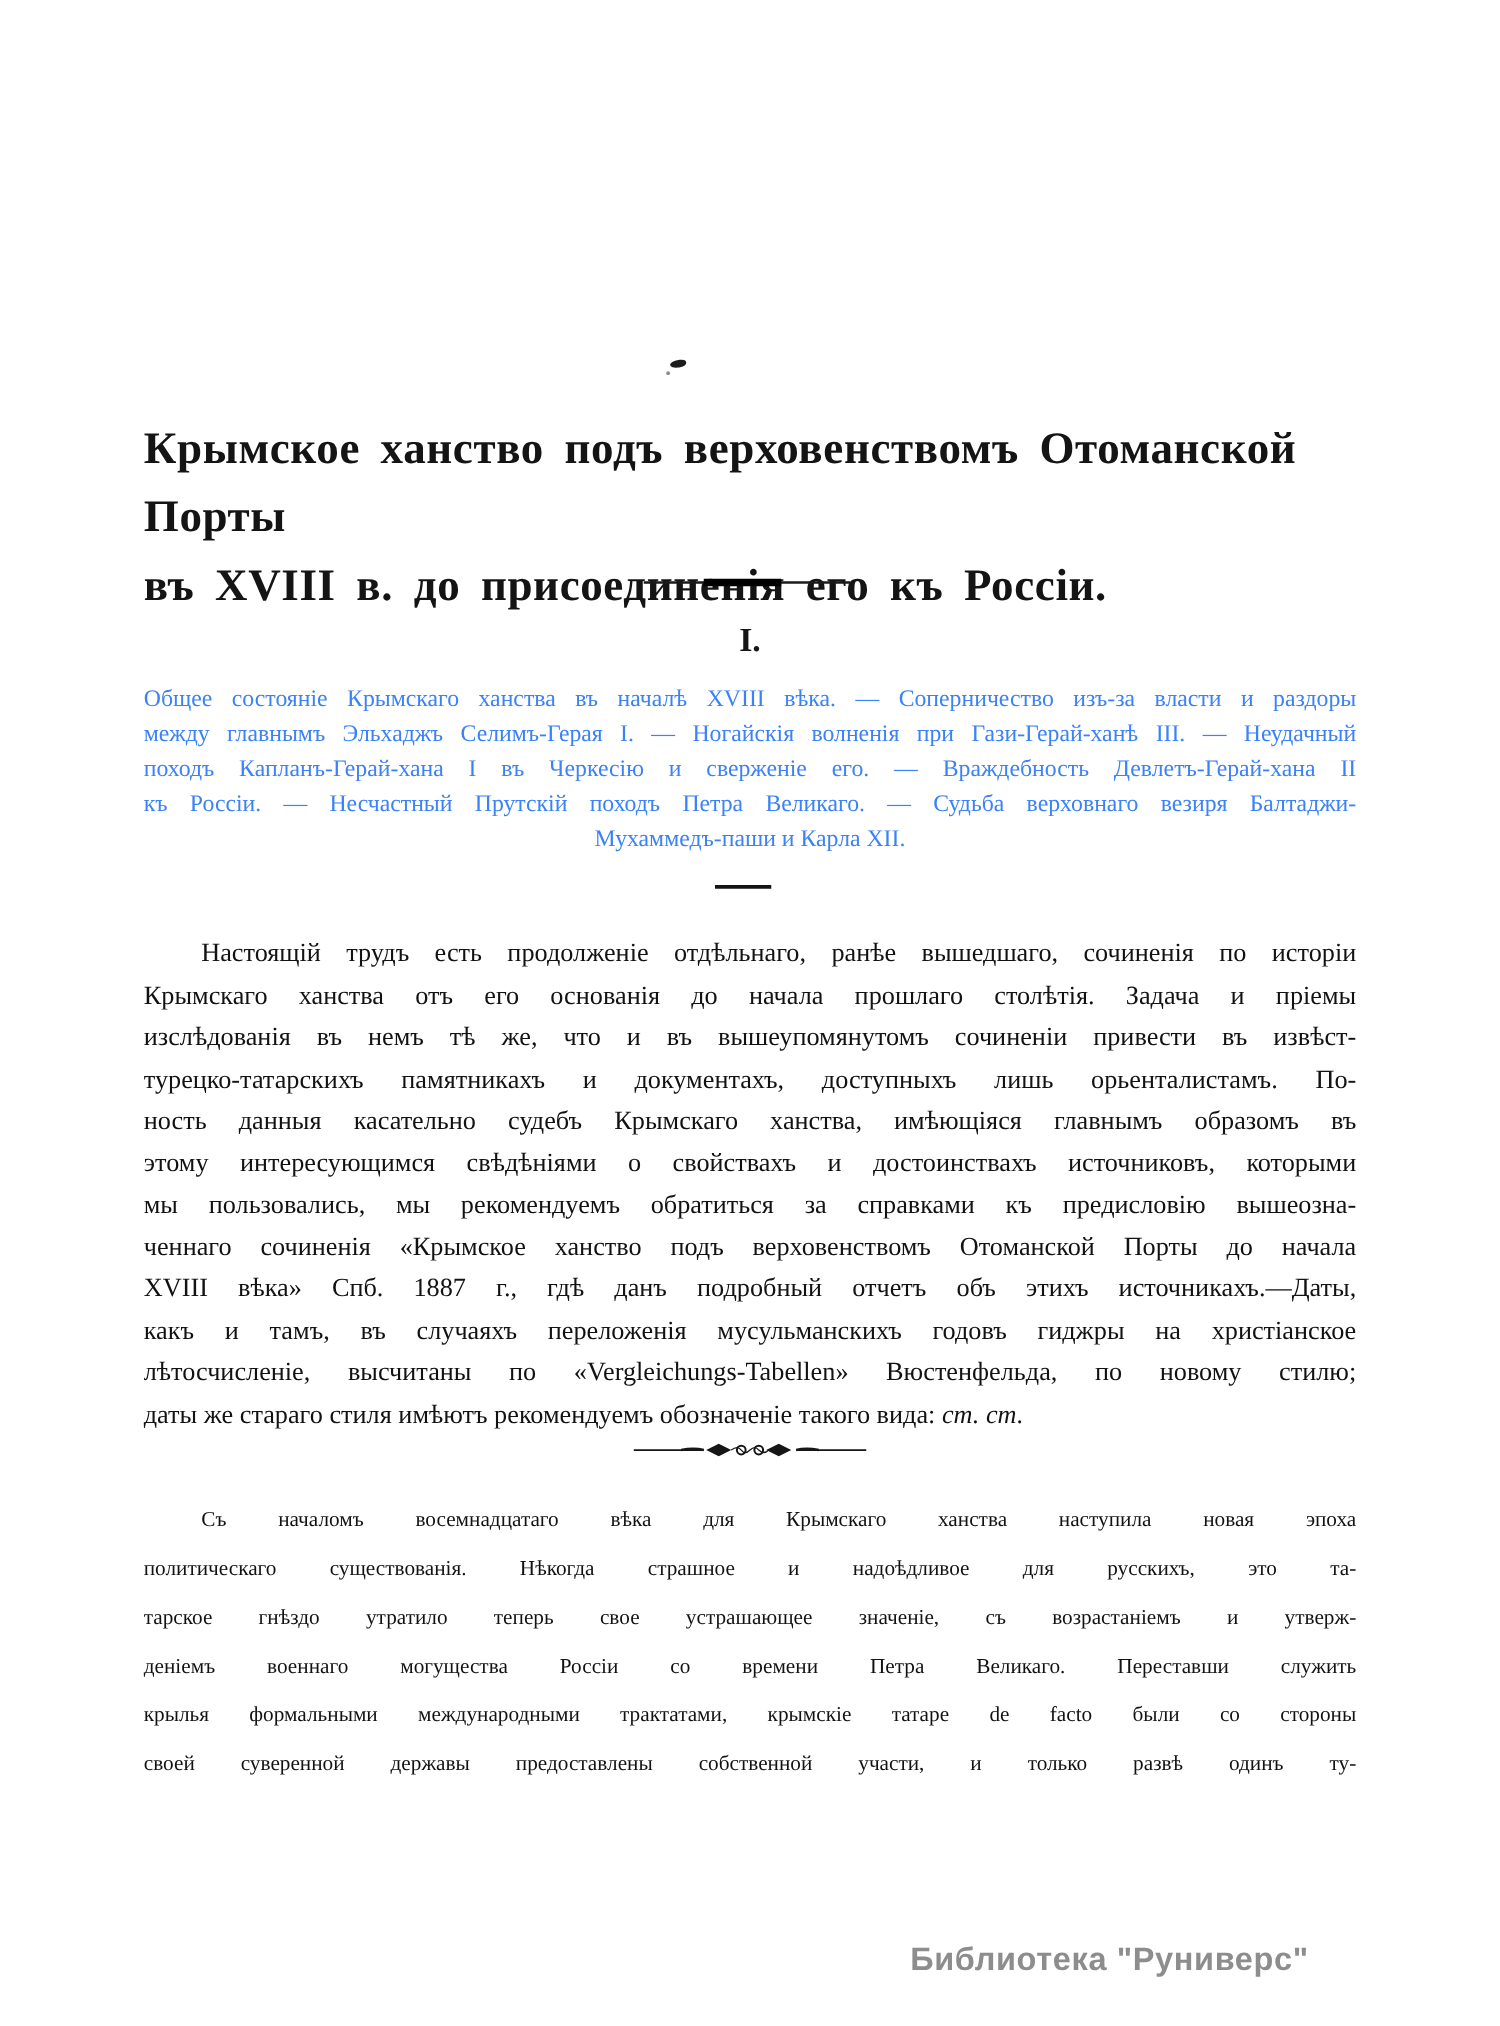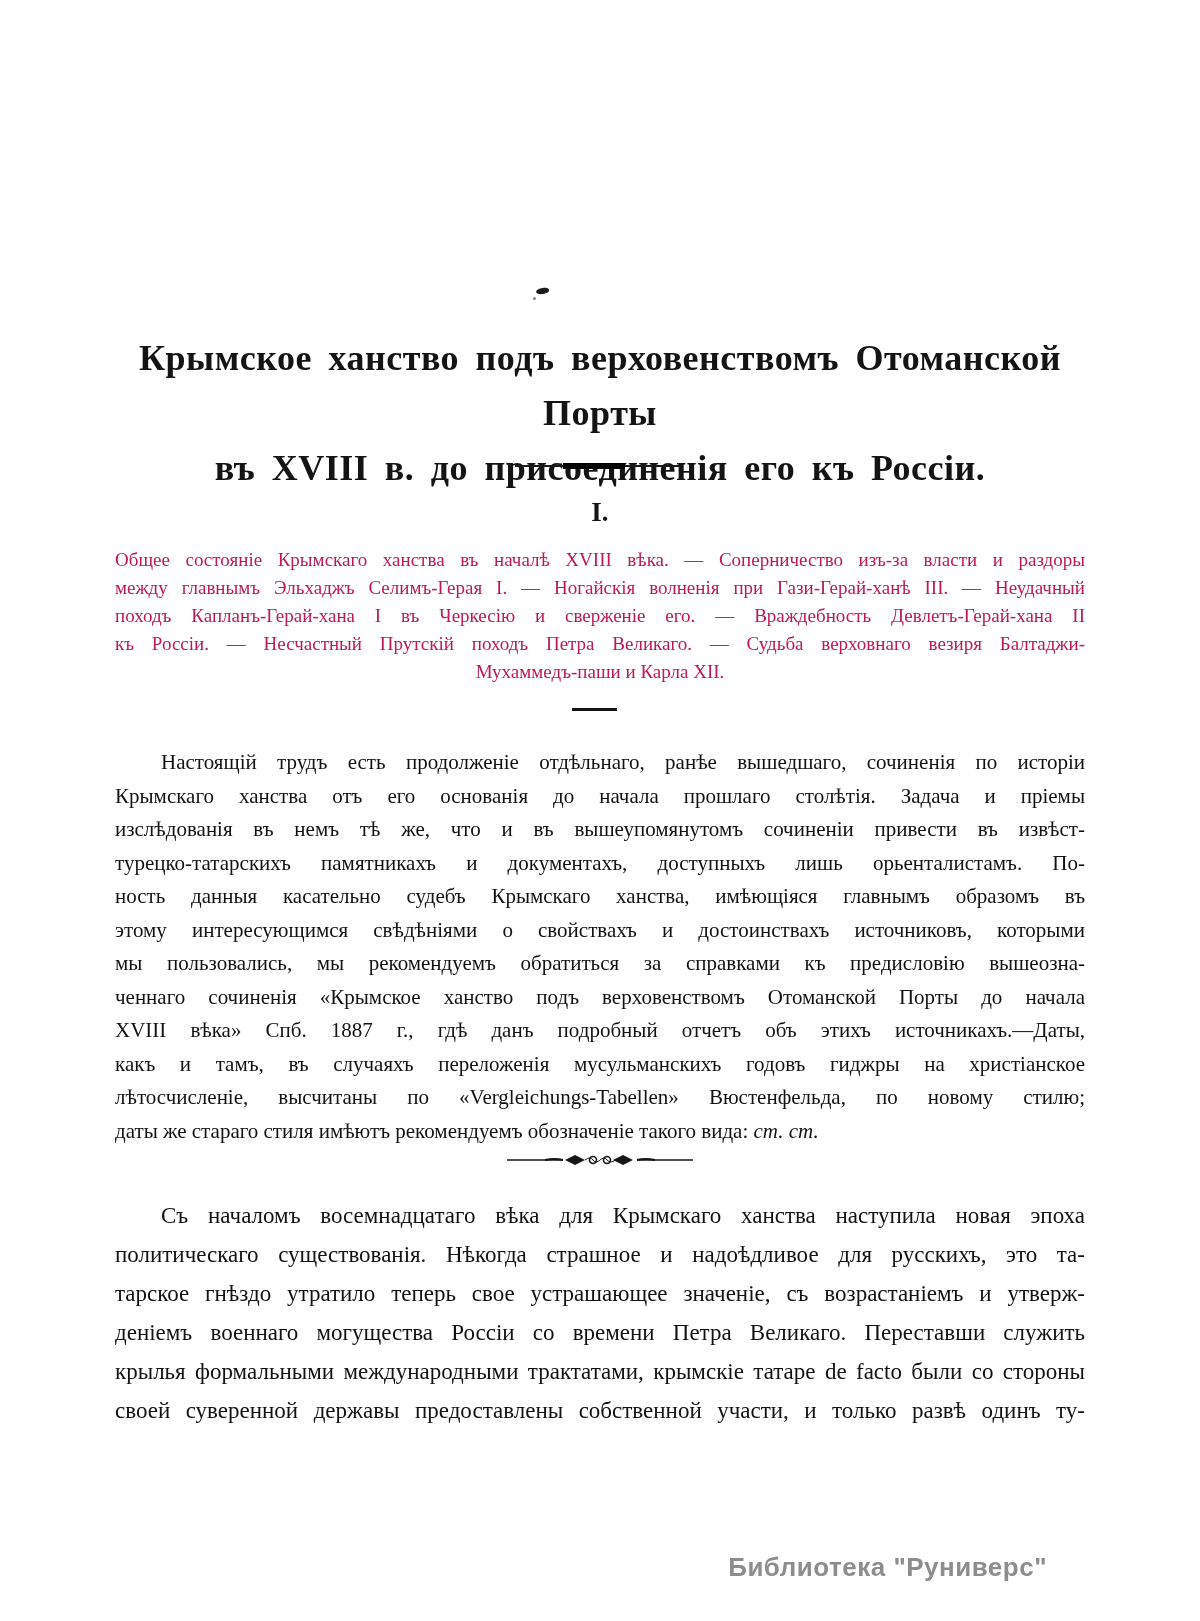--- a/index.html
+++ b/index.html
@@ -22,21 +22,21 @@
     transform: rotate(-7deg);
   }
   .ink-dot {
     left: 533px; top: 297px; width: 3px; height: 3px;
     background: #8a8a8a; border-radius: 50%;
   }
 
   
   .title-block {
     left: 115px; top: 331px; width: 970px;
-    text-align: center;
+    text-align: left;
     font-weight: 700;
     font-size: 36px;
     line-height: 55px;
     letter-spacing: 0.5px;
     word-spacing: 7px;
     color: #141414;
   }
 
   
   .title-rule {
@@ -53,42 +53,42 @@
     text-align: center;
     font-size: 27px; font-weight: 700;
     color: #161616;
   }
 
   
   .summary {
     left: 115px; top: 546px; width: 970px;
     font-size: 19px;
     line-height: 28px;
-    color: #be185d;
+    color: #3b82f6;
   }
   .jline { text-align: justify; text-align-last: justify; }
   .center-line { text-align: center; }
   .plain-line { text-align: left; }
 
   .summary-dash {
     left: 572px; top: 708px; width: 45px; height: 3px;
     background: #151515;
   }
 
   
   .para1 {
     left: 115px; top: 726px; width: 970px;
     font-size: 21px;
     line-height: 33.5px;
     color: #121212;
     margin-top: 20px;
   }
   .para2 {
     left: 115px; top: 1196px; width: 970px;
-    font-size: 23px;
+    font-size: 17px;
     line-height: 39px;
     color: #121212;
   }
   .para1 > div > .jline:first-child,
   .para2 > div > .jline:first-child { text-indent: 46px; }
 
   .ornament { left: 505px; top: 1150px; width: 190px; height: 20px; }
 
   .watermark {
     right: 153px; top: 1552px;

